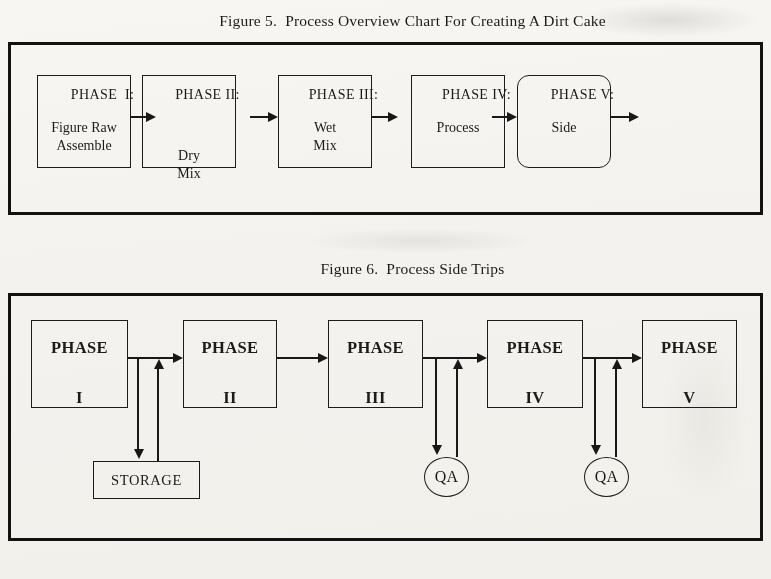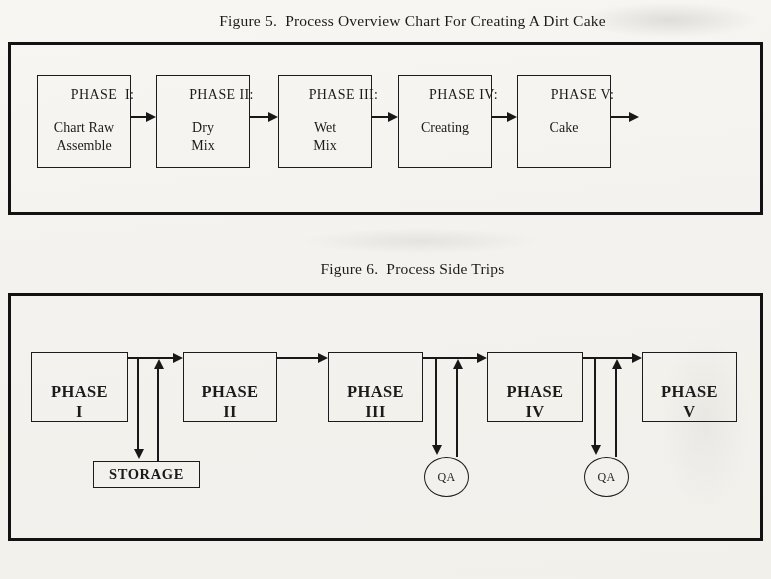--- a/index.html
+++ b/index.html
@@ -37,25 +37,25 @@
 
   .pbox{
     position:absolute;border:1.5px solid #1c1c1c;box-sizing:border-box;
     display:flex;flex-direction:column;align-items:center;
     background:transparent;text-align:center;
   }
   
   .pbox5{width:94px;height:93px;top:30px;}
   .pbox5 .plabel{margin-top:11px;font-size:14px;letter-spacing:.4px;white-space:pre;margin-left:37px;}
   .pbox5 .pbody{margin-top:16px;font-size:14px;line-height:1.3;}
-  .b5-1{left:26px;} .b5-2{left:145px;} .b5-3{left:267px;}
-  .b5-4{left:387px;} .b5-5{left:506px;} .b5-6{left:628px;}
+  .b5-1{left:26px;} .b5-2{left:131px;gap:28px;} .b5-3{left:267px;}
+  .b5-4{left:400px;} .b5-5{left:506px;border-radius:12px;} .b5-6{left:628px;}
 
   
-  .pbox6{height:70px;top:24px;justify-content:flex-end;margin-top:32px;}
+  .pbox6{height:88px;top:24px;justify-content:space-between;}
   .pbox6 .pline{font-weight:bold;font-size:16.5px;line-height:1.18;letter-spacing:.4px;}
   .pbox6 .pline:first-child{margin-top:17px;}
   .b6-1{left:20px;width:97px;}
   .b6-2{left:172px;width:94px;}
   .b6-3{left:317px;width:95px;}
   .b6-4{left:476px;width:96px;}
   .b6-5{left:631px;width:95px;}
 
   .hline{position:absolute;height:2px;background:#181818;}
   .vline{position:absolute;width:2px;background:#181818;}
@@ -63,30 +63,30 @@
     border-top:5px solid transparent;border-bottom:5px solid transparent;
     border-left:10px solid #181818;}
   .ah-down{position:absolute;width:0;height:0;
     border-left:5px solid transparent;border-right:5px solid transparent;
     border-top:10px solid #181818;}
   .ah-up{position:absolute;width:0;height:0;
     border-left:5px solid transparent;border-right:5px solid transparent;
     border-bottom:10px solid #181818;}
 
   .storage{
-    position:absolute;left:82px;top:165px;width:107px;height:27px;
+    position:absolute;left:82px;top:165px;width:107px;height:38px;
     border:1.5px solid #1c1c1c;box-sizing:border-box;
     display:flex;align-items:center;justify-content:center;
-    font-size:14.5px;letter-spacing:.6px;font-weight:bold;
+    font-size:14.5px;letter-spacing:.6px;
   }
   .qa{
     position:absolute;width:45px;height:40px;top:161px;
     border:1.5px solid #1c1c1c;border-radius:50%;box-sizing:border-box;
     display:flex;align-items:center;justify-content:center;
-    font-size:12px;letter-spacing:.3px;
+    font-size:16px;letter-spacing:.3px;
   }
   .qa1{left:413px;} .qa2{left:573px;}
 
   .footer{
     position:absolute;right:12px;top:552px;
     font-size:12.5px;letter-spacing:.25px;white-space:pre;
   }
   .footer .pgnum{margin-left:14px;}
 </style>
 </head>
@@ -98,49 +98,49 @@
   <div class="smudge s2"></div>
   <div class="smudge s3"></div>
 
   <div class="fig-title title5">Figure 5.  Process Overview Chart For Creating A Dirt Cake</div>
 
   <div class="frame frame5">
 
     <div class="pbox pbox5 b5-1">
       <div class="plabel">PHASE  I:</div>
       <div class="pbody">
-        <div>Chart Raw</div>
+        <div>Figure Raw</div>
         <div>Assemble</div>
       </div>
     </div>
     <div class="pbox pbox5 b5-2">
       <div class="plabel">PHASE II:</div>
       <div class="pbody">
         <div>Dry</div>
         <div>Mix</div>
       </div>
     </div>
     <div class="pbox pbox5 b5-3">
       <div class="plabel">PHASE III:</div>
       <div class="pbody">
         <div>Wet</div>
         <div>Mix</div>
       </div>
     </div>
     <div class="pbox pbox5 b5-4">
       <div class="plabel">PHASE IV:</div>
       <div class="pbody">
-        <div>Creating</div>
+        <div>Process</div>
         <div></div>
       </div>
     </div>
     <div class="pbox pbox5 b5-5">
       <div class="plabel">PHASE V:</div>
       <div class="pbody">
-        <div>Cake</div>
+        <div>Side</div>
         <div></div>
       </div>
     </div>
 
     <div class="hline" style="left:120px;top:71px;width:17px;"></div>
     <div class="ah-right" style="left:135px;top:67px;"></div>
 
     <div class="hline" style="left:239px;top:71px;width:20px;"></div>
     <div class="ah-right" style="left:257px;top:67px;"></div>
 

